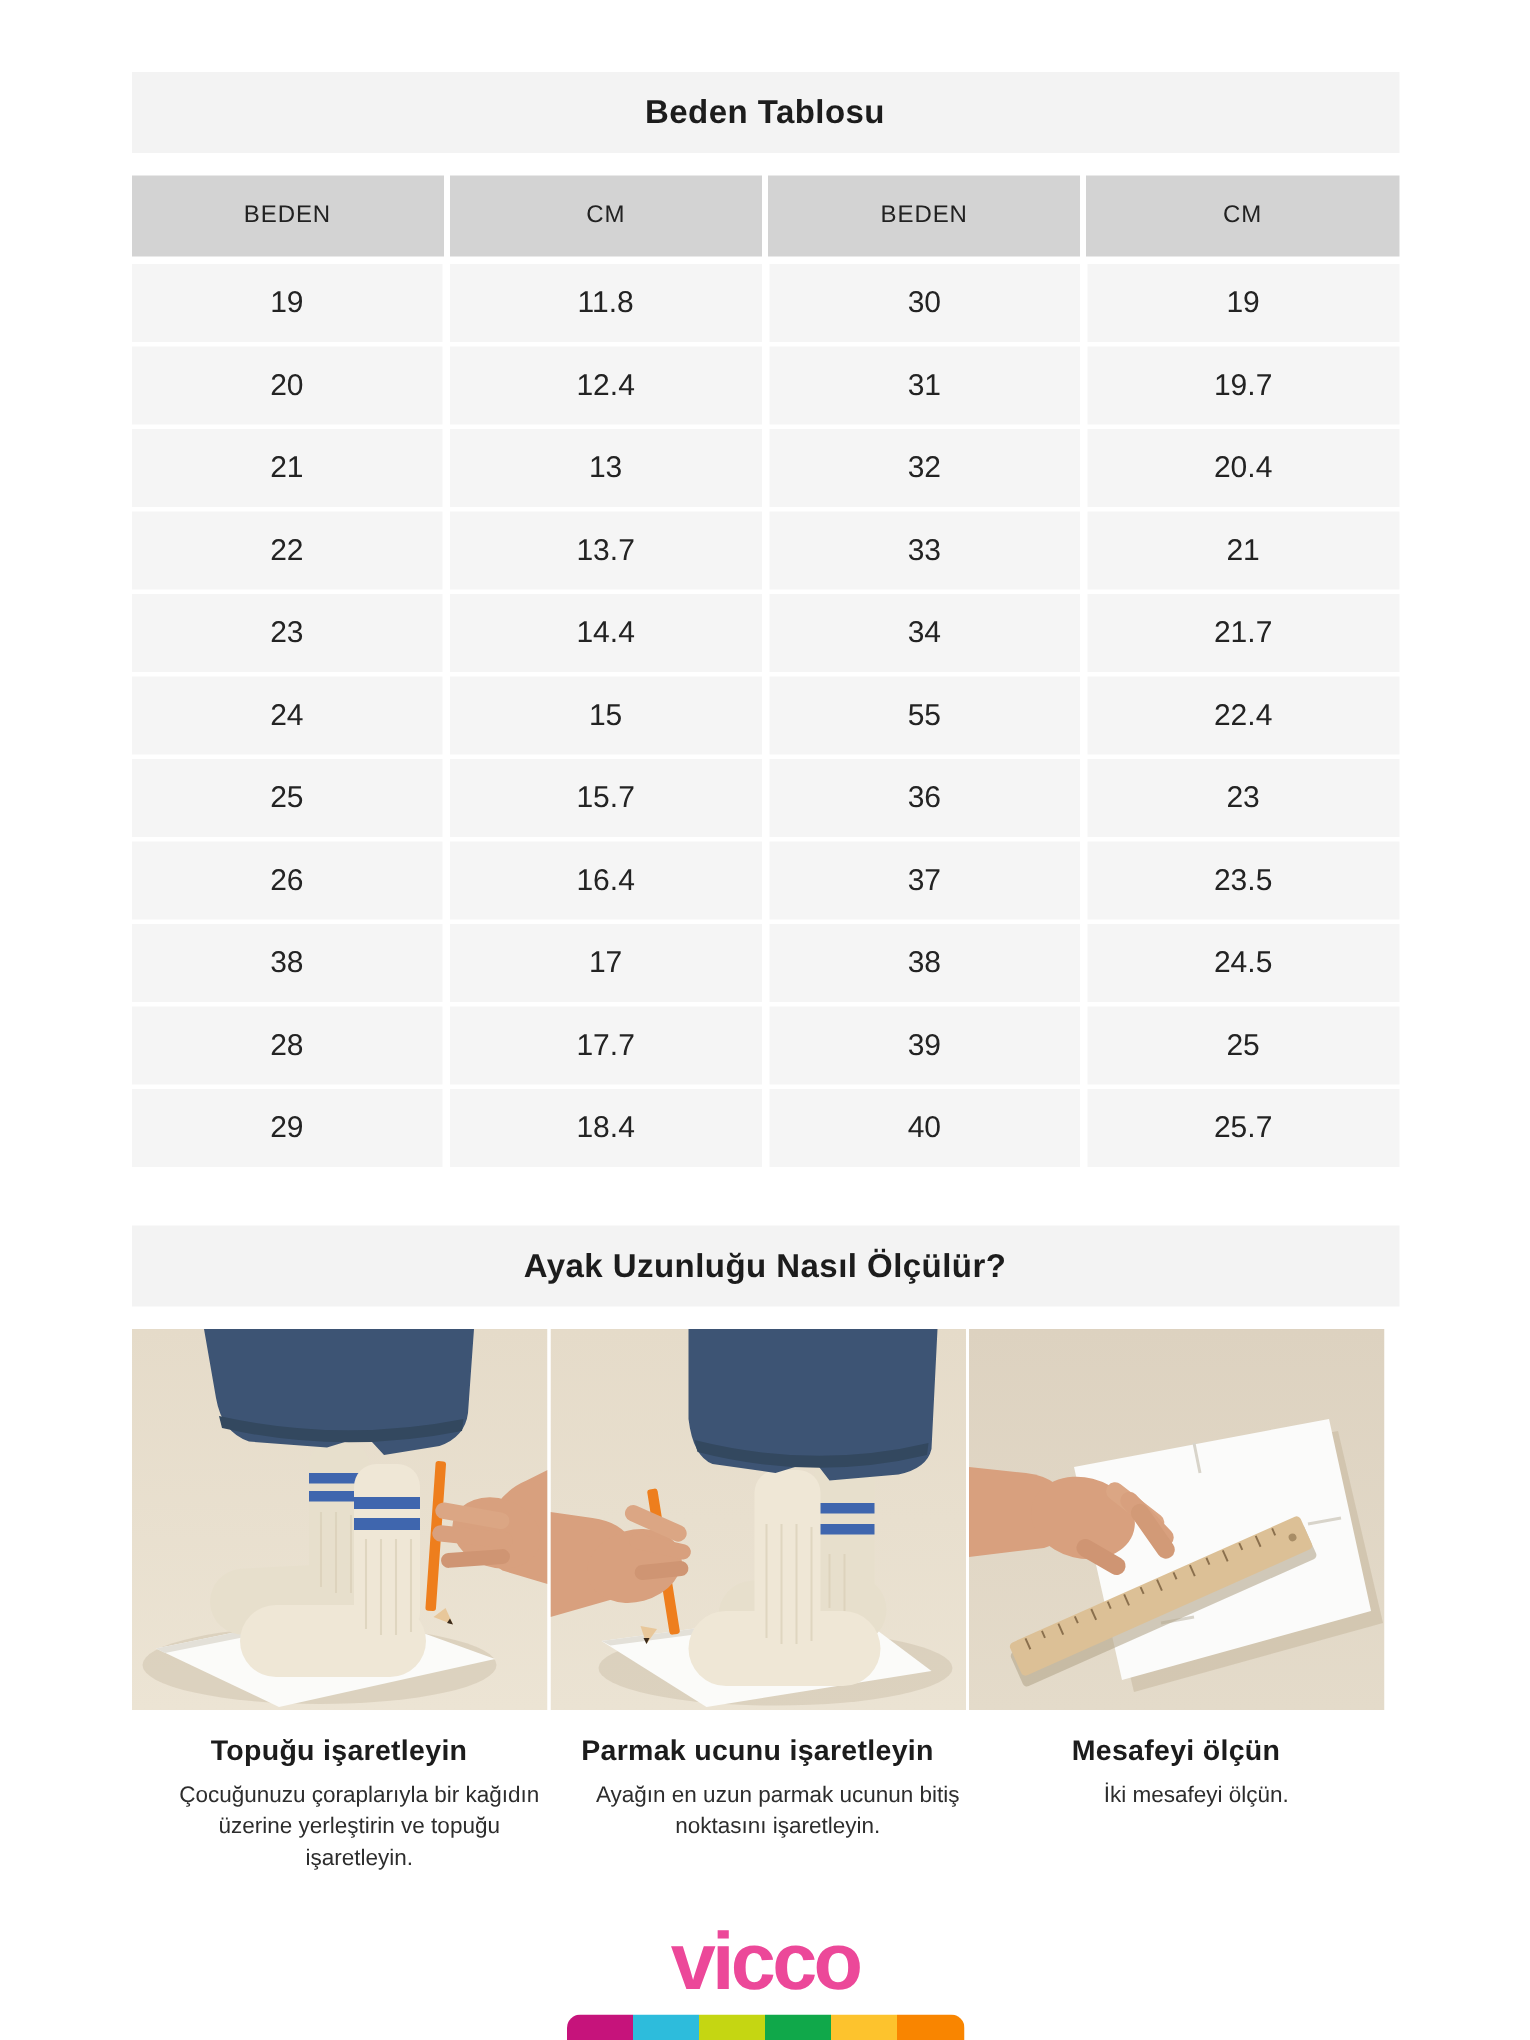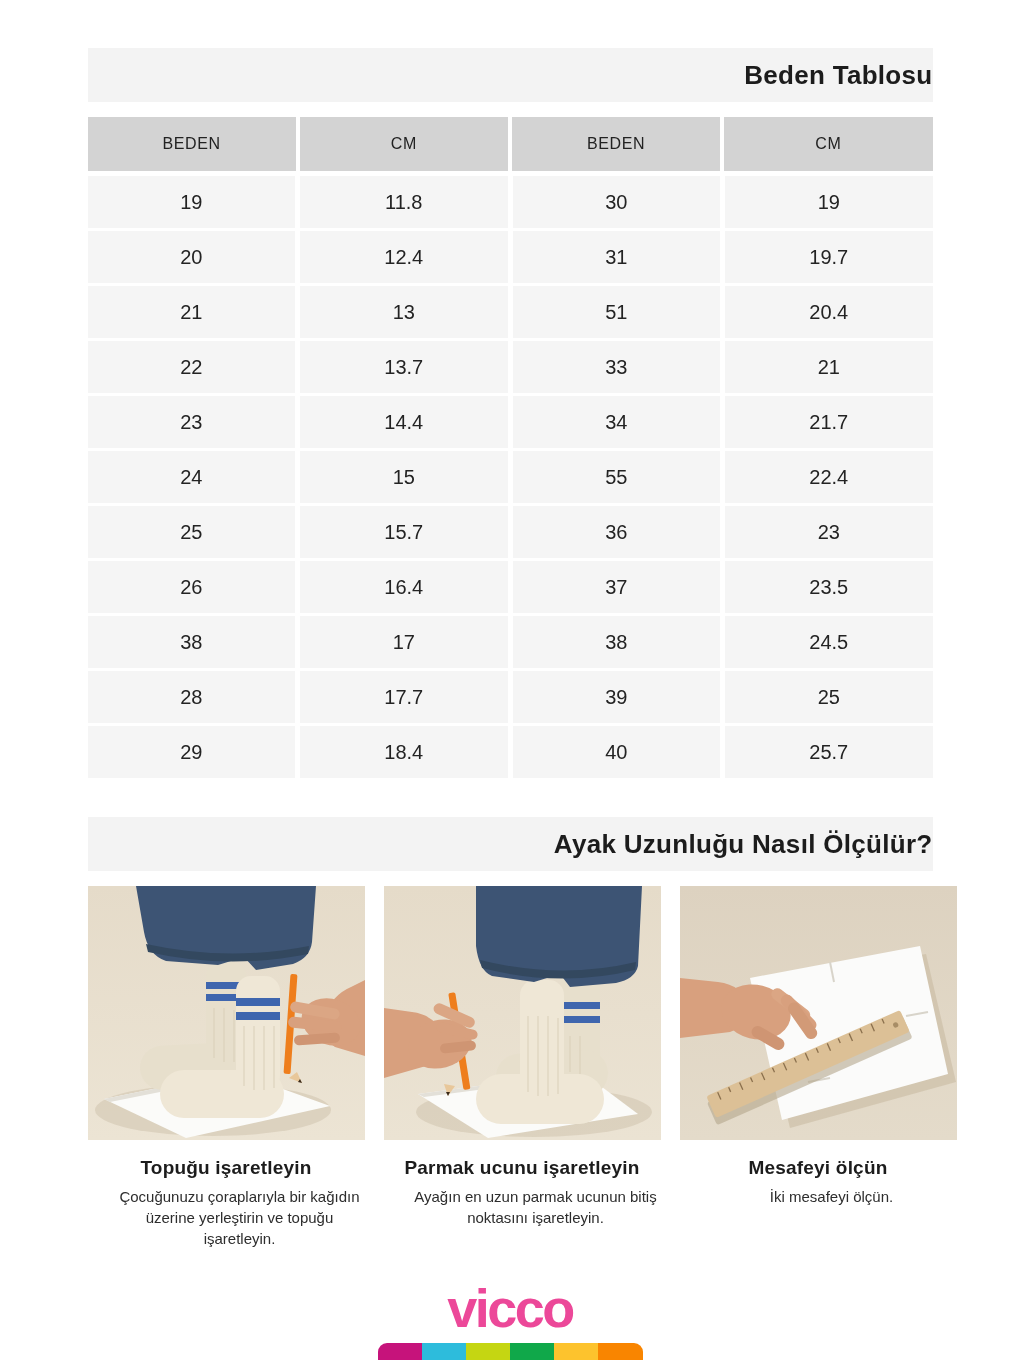--- a/index.html
+++ b/index.html
@@ -8,22 +8,22 @@
     background:#ffffff;
     overflow:hidden;
     position:relative;
     font-family:"Liberation Sans","DejaVu Sans",sans-serif;
     color:#1c1c1c;
   }
   .wrap { width:845px; margin:0 auto; padding-top:48px; }
 
   .bar-title {
     height:54px; background:#f3f3f3;
-    display:flex; align-items:center; justify-content:flex-end;
-    font-size:26px; font-weight:800; letter-spacing:0.3px;
+    display:flex; align-items:center; justify-content:center;
+    font-size:22px; font-weight:800; letter-spacing:0.3px;
   }
 
   .thead {
     display:grid; grid-template-columns:repeat(4,1fr);
     column-gap:4px; margin-top:15px;
   }
   .thead .th {
     background:#d3d3d3; height:54px;
     display:flex; align-items:center; justify-content:center;
     font-size:16px; letter-spacing:0.6px; color:#222;
@@ -33,21 +33,21 @@
     gap:3px 5px; margin-top:5px;
   }
   .tbody .td {
     background:#f5f5f5; height:52px;
     display:flex; align-items:center; justify-content:center;
     font-size:20px; color:#232323;
   }
 
   .section-gap { margin-top:39px; }
 
-  .photos { display:flex; gap:19px; margin-top:15px; }
+  .photos { display:flex; gap:2px; margin-top:15px; }
   .step { width:277px; }
   .photo { width:277px; height:254px; display:block; }
   .step-title { margin-top:17px; text-align:center; font-size:19px; font-weight:800; letter-spacing:0.2px; }
   .step-desc  { margin-top:7px; text-align:center; font-size:15px; line-height:21px; color:#2d2d2d;margin-left:27px; }
 
   .brand { position:absolute; top:1281px; left:0; width:100%; text-align:center; }
   .logo  { font-size:54px; font-weight:bold; letter-spacing:-2.5px; line-height:1; color:#ec4899; }
   .color-bar {
     width:265px; height:26px; margin:8px auto 0;
     border-radius:9px; overflow:hidden; display:flex;
@@ -74,21 +74,21 @@
       <div class="td">19</div>
       <div class="td">11.8</div>
       <div class="td">30</div>
       <div class="td">19</div>
       <div class="td">20</div>
       <div class="td">12.4</div>
       <div class="td">31</div>
       <div class="td">19.7</div>
       <div class="td">21</div>
       <div class="td">13</div>
-      <div class="td">51</div>
+      <div class="td">32</div>
       <div class="td">20.4</div>
       <div class="td">22</div>
       <div class="td">13.7</div>
       <div class="td">33</div>
       <div class="td">21</div>
       <div class="td">23</div>
       <div class="td">14.4</div>
       <div class="td">34</div>
       <div class="td">21.7</div>
       <div class="td">24</div>

